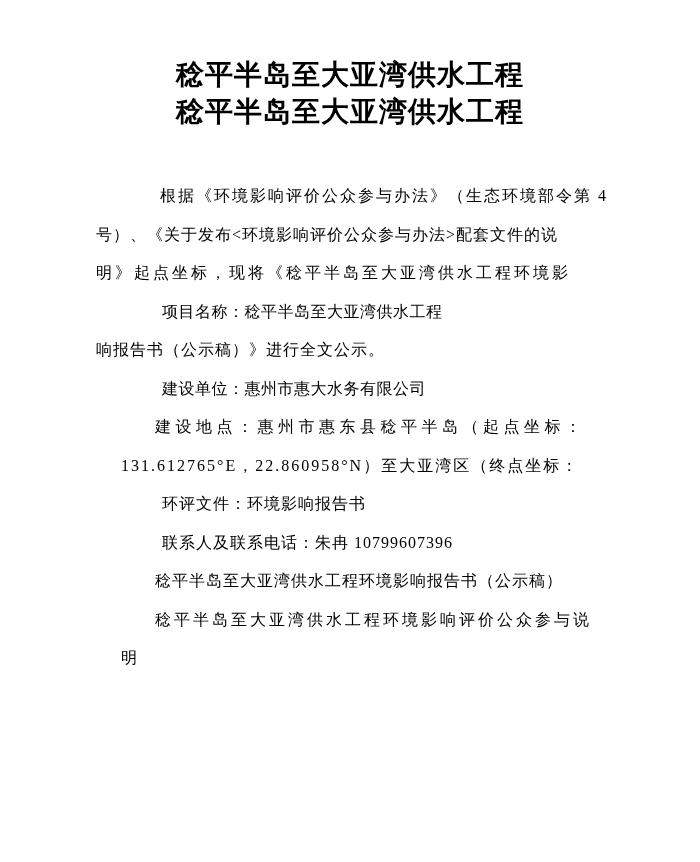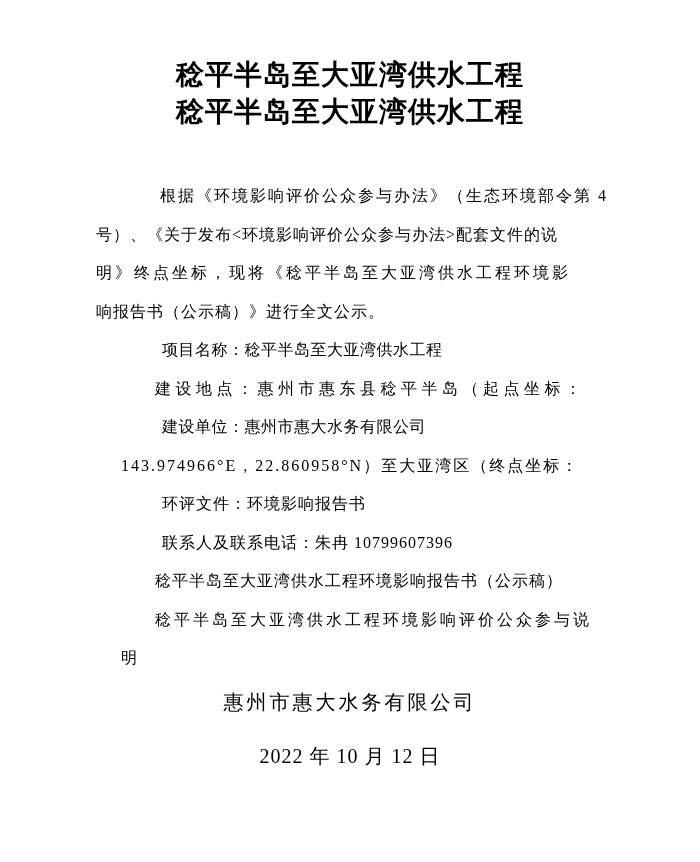--- a/index.html
+++ b/index.html
@@ -56,35 +56,31 @@
 <div class="page">
 
   <div class="title">
     <div class="ln">稔平半岛至大亚湾供水工程</div>
     <div class="ln">稔平半岛至大亚湾供水工程</div>
   </div>
 
   <div class="body">
     <div class="ln ind-para ls2">根据《环境影响评价公众参与办法》（生态环境部令第 4</div>
     <div class="ln ls1">号）、《关于发布&lt;环境影响评价公众参与办法&gt;配套文件的说</div>
-    <div class="ln ls3">明》终点坐标，现将《稔平半岛至大亚湾供水工程环境影</div>
+    <div class="ln ls3">明》起点坐标，现将《稔平半岛至大亚湾供水工程环境影</div>
+    <div class="ln ind-item ls05">项目名称：稔平半岛至大亚湾供水工程</div>
+
     <div class="ln ls1">响报告书（公示稿）》进行全文公示。</div>
+    <div class="ln ind-item ls05">建设单位：惠州市惠大水务有限公司</div>
 
-    <div class="ln ind-item ls05">项目名称：稔平半岛至大亚湾供水工程</div>
     <div class="ln ind-att ls45">建设地点：惠州市惠东县稔平半岛（起点坐标：</div>
-
-    <div class="ln ind-item ls05">建设单位：惠州市惠大水务有限公司</div>
-    <div class="ln ind-cont ls2">143.974966°E，22.860958°N）至大亚湾区（终点坐标：</div>
+    <div class="ln ind-cont ls2">131.612765°E，22.860958°N）至大亚湾区（终点坐标：</div>
 
     <div class="ln ind-item ls1">环评文件：环境影响报告书</div>
     <div class="ln ind-item ls1">联系人及联系电话：朱冉 10799607396</div>
 
     <div class="ln ind-att ls1">稔平半岛至大亚湾供水工程环境影响报告书（公示稿）</div>
     <div class="ln ind-att ls3">稔平半岛至大亚湾供水工程环境影响评价公众参与说</div>
     <div class="ln ind-cont ls1">明</div>
   </div>
 
-  <div class="footer">
-    <div class="ln company">惠州市惠大水务有限公司</div>
-    <div class="ln date">2022 年 10 月 12 日</div>
-  </div>
 
 </div>
 
 </body></html>

